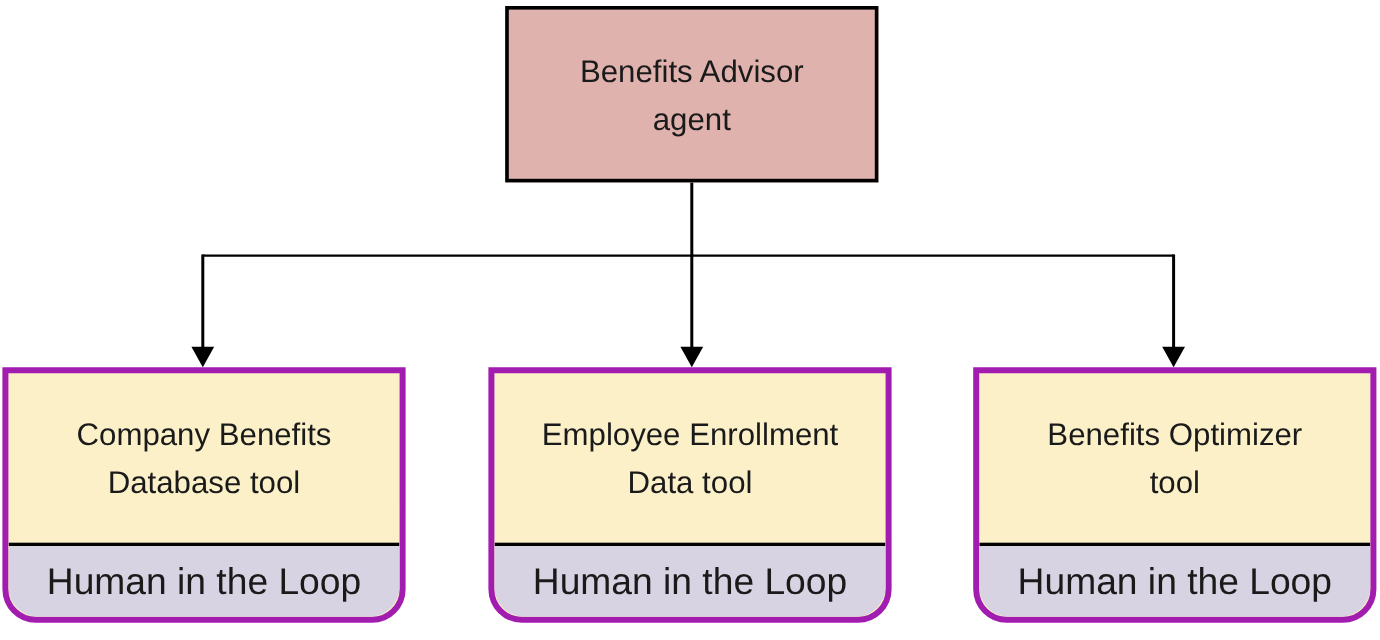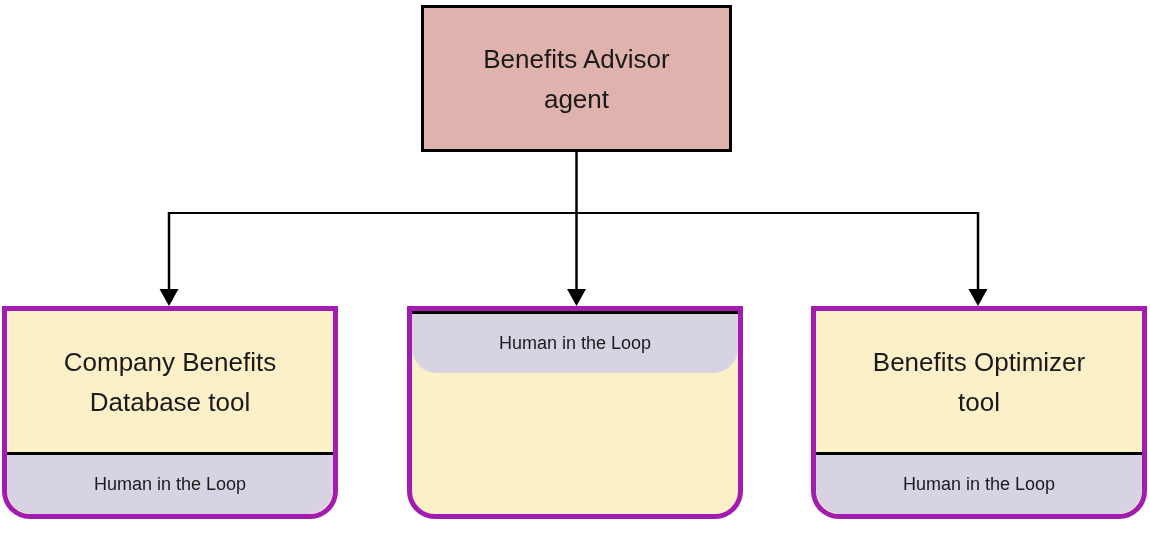--- a/index.html
+++ b/index.html
@@ -72,21 +72,21 @@
   }
   .tool-footer {
     height: 62px;
     box-sizing: border-box;
     border-top: 3px solid #000000;
     background: #d8d3e2;
     display: flex;
     align-items: center;
     justify-content: center;
     text-align: center;
-    font-size: 18px;
+    font-size: 31px;
     color: #1a1a1a;
     border-radius: 0 0 25px 25px;
   }
 </style>
 </head>
 <body>
 
 <div class="canvas">
 
   <svg class="connector-layer" viewBox="0 0 1150 533" xmlns="http://www.w3.org/2000/svg">
@@ -109,20 +109,22 @@
 agent</span>
   </div>
 
   <div class="tool-node pos-0">
     <div class="tool-body">Company Benefits
 Database tool</div>
     <div class="tool-footer">Human in the Loop</div>
   </div>
 
   <div class="tool-node pos-1">
+    <div class="tool-body">Employee Enrollment
+Data tool</div>
     <div class="tool-footer">Human in the Loop</div>
   </div>
 
   <div class="tool-node pos-2">
     <div class="tool-body">Benefits Optimizer
 tool</div>
     <div class="tool-footer">Human in the Loop</div>
   </div>
 
 </div>

